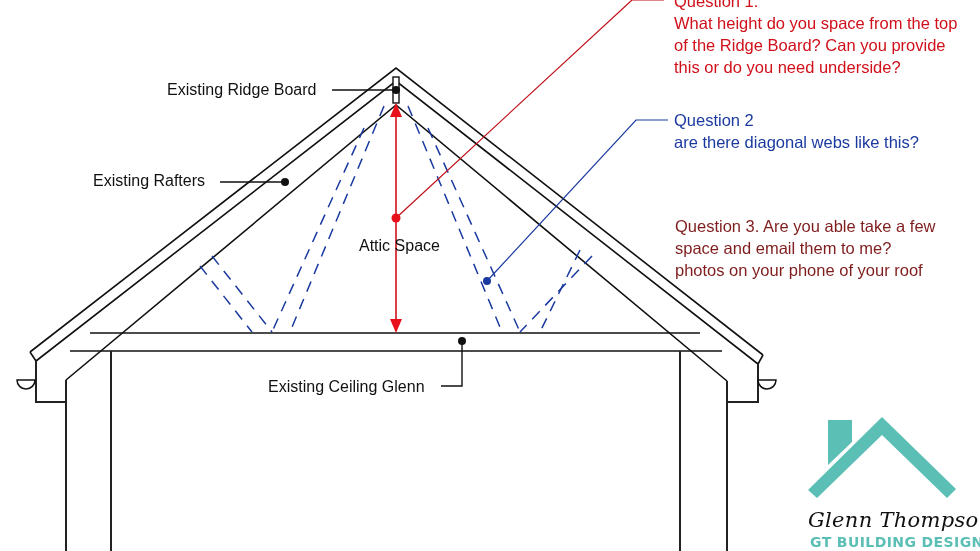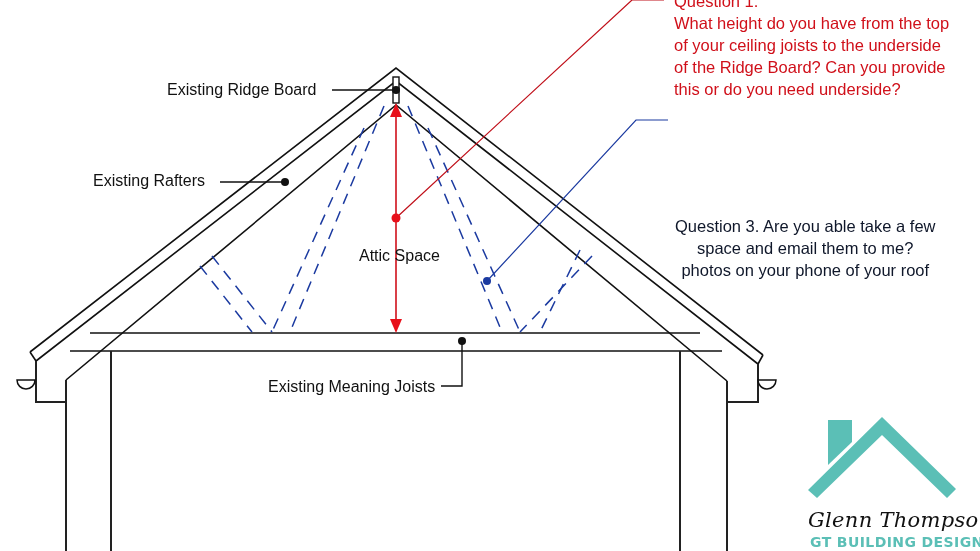--- a/index.html
+++ b/index.html
@@ -2,21 +2,21 @@
 <html><head>
 <meta charset="utf-8">
 <style>
   html, body { margin: 0; padding: 0; background: #ffffff; }
   body { width: 980px; height: 551px; position: relative; overflow: hidden; font-family: "Liberation Sans", sans-serif; }
   svg.diagram { position: absolute; left: 0; top: 0; }
   .lbl { position: absolute; font-size: 16px; color: #111; white-space: nowrap; line-height: 20px; }
   .q { position: absolute; font-size: 16.5px; line-height: 22px; white-space: nowrap; }
   .q1 { color: #d0101a; }
   .q2 { color: #1b3aa0; }
-  .q3 { color: #0f172a; text-align: center; }
+  .q3 { color: #7f1d1d; }
   .logo-name { position: absolute; left: 808px; top: 508px; font-family: "DejaVu Serif", serif; font-style: italic; font-size: 21px; color: #111; white-space: nowrap; letter-spacing: 0.3px; }
   .logo-sub { position: absolute; left: 810px; top: 534px; font-family: "DejaVu Sans", sans-serif; font-weight: bold; font-size: 14px; color: #5bbfb6; white-space: nowrap; letter-spacing: 0.4px; }
 </style>
 </head>
 <body>
 
 <svg class="diagram" width="980" height="551" viewBox="0 0 980 551" xmlns="http://www.w3.org/2000/svg">
 
   <g fill="none" stroke="#111" stroke-width="1.6">
 
@@ -81,32 +81,33 @@
   </g>
 
   <g fill="#5bbfb6">
     <polygon points="828,420 852,420 852,442 828,465"></polygon>
     <polygon points="808,490 882,417 956,489 947,498 882,435 817,498"></polygon>
   </g>
 </svg>
 
 <div class="lbl" style="left:167px; top:80px;">Existing Ridge Board</div>
 <div class="lbl" style="left:93px; top:171px;">Existing Rafters</div>
-<div class="lbl" style="left:359px; top:246px; background:transparent;">Attic Space</div>
-<div class="lbl" style="left:268px; top:377px;">Existing Meaning Joists</div>
+<div class="lbl" style="left:359px; top:236px; background:transparent;">Attic Space</div>
+<div class="lbl" style="left:268px; top:377px;">Existing Ceiling Glenn</div>
 
 <div class="q q1" style="left:674px; top:-10px;">
   <div>Question 1.</div>
-  <div>What height do you have from the top</div>
-  <div>of your ceiling joists to the underside</div>
+  <div>What height do you space from the top</div>
   <div>of the Ridge Board? Can you provide</div>
   <div>this or do you need underside?</div>
 </div>
 
 <div class="q q2" style="left:674px; top:109px;">
+  <div>Question 2</div>
+  <div>are there diagonal webs like this?</div>
 </div>
 
 <div class="q q3" style="left:675px; top:215px;">
   <div>Question 3. Are you able take a few</div>
   <div>space and email them to me?</div>
   <div>photos on your phone of your roof</div>
 </div>
 
 <div class="logo-name">Glenn Thompson</div>
 <div class="logo-sub">GT BUILDING DESIGN</div>

